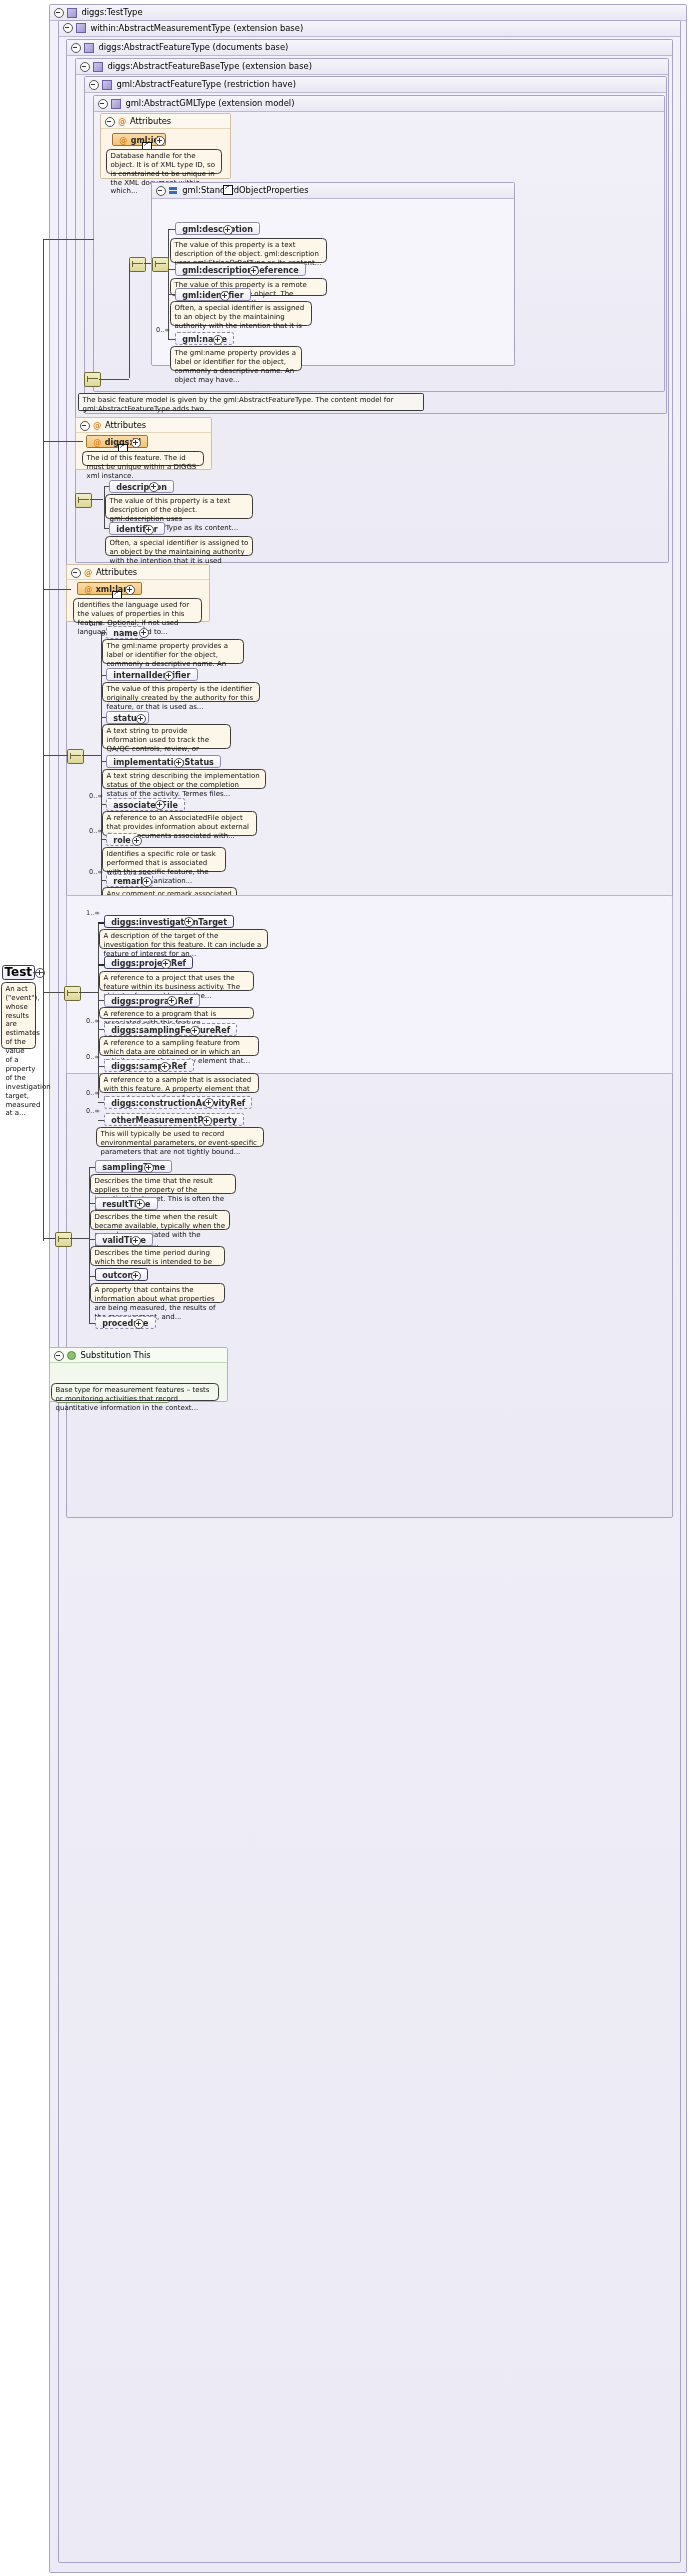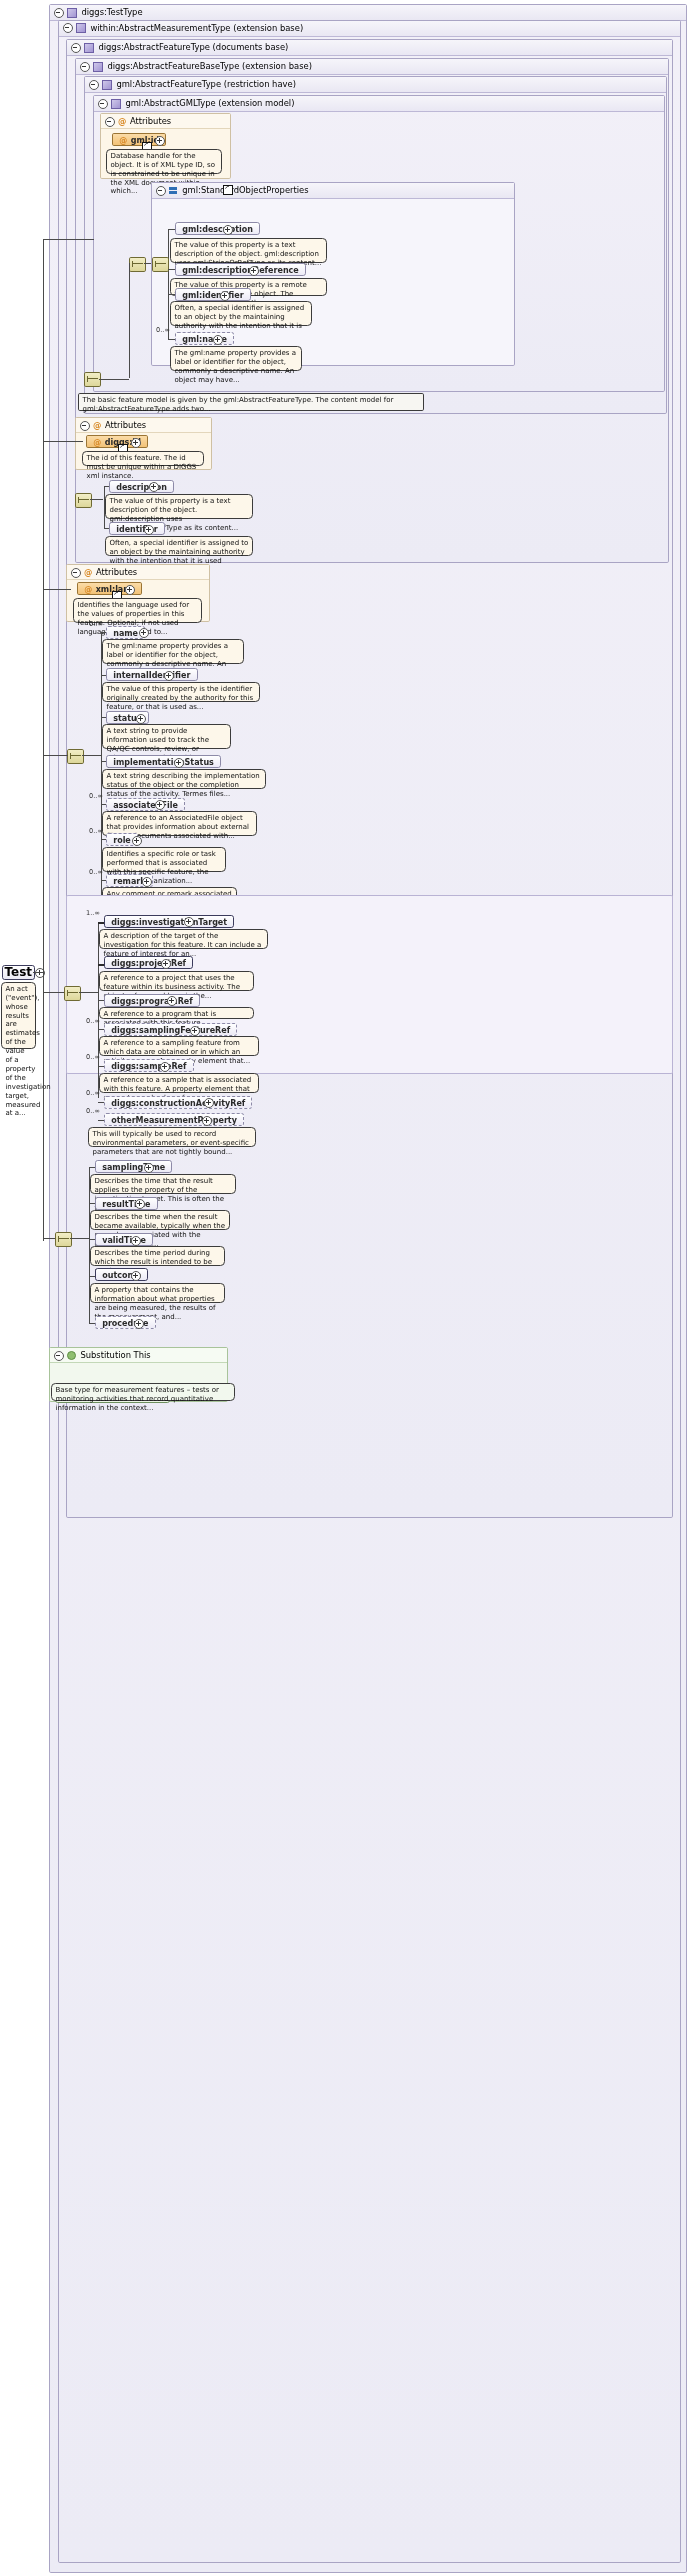--- a/index.html
+++ b/index.html
@@ -329,21 +329,21 @@
     <span>diggs:constructionActivityRef</span>
   </div>
   <div class="plus" style="left:204px;top:1098px;"></div>
 
   <div class="card" style="left:86px;top:1107px;">0..∞</div>
   <div class="h" style="left:98px;top:1120px;width:6.2px;"></div>
   <div class="node elem dashed" style="left:104px;top:1113px;">
     <span>otherMeasurementProperty</span>
   </div>
   <div class="plus" style="left:202px;top:1116px;"></div>
-  <div class="doc" style="left:88px;top:1127px;width:168px;height:19.5px;">This will typically be used to record environmental parameters, or event-specific parameters that are not tightly bound...</div>
+  <div class="doc" style="left:96px;top:1127px;width:168px;height:19.5px;">This will typically be used to record environmental parameters, or event-specific parameters that are not tightly bound...</div>
 
   <div class="seq" style="left:55px;top:1232px;"></div>
   <div class="h" style="left:70px;top:1238px;width:18.6px;"></div>
   <div class="v" style="left:89px;top:1167px;height:156px;"></div>
 
   <div class="h" style="left:89px;top:1167px;width:6.2px;"></div>
   <div class="node elem" style="left:95px;top:1160px;">
     <span>samplingTime</span>
   </div>
   <div class="plus" style="left:144px;top:1163px;"></div>
@@ -377,21 +377,21 @@
   <div class="plus" style="left:134px;top:1319px;"></div>
 
   <div class="subbox" style="left:49px;top:1347px;width:177px;height:53px;">
     <div class="subhdr">
       <span class="minus"></span><span class="subdot"></span><span>Substitution This</span>
     </div>
   </div>
   <div class="node elem" style="left:55px;top:1367px;border-color:#6d8f5e;background:linear-gradient(to bottom,#ffffff,#eaf3e4);margin-top:23px;">
     <span>AbstractMeasurement</span>
   </div>
-  <div class="doc" style="left:51px;top:1383px;width:184px;height:17.7px;background:#f2f8ee;">Base type for measurement features – tests or monitoring activities that record quantitative information in the context...</div>
+  <div class="doc" style="left:51px;top:1383px;width:168px;height:17.7px;background:#f2f8ee;">Base type for measurement features – tests or monitoring activities that record quantitative information in the context...</div>
 
   <div class="rootbox" style="left:1.8px;top:965px;width:31px;height:13.3px;line-height:13.3px;">
     <span>Test</span>
   </div>
   <div class="plus" style="left:35px;top:968px;"></div>
   <div class="doc" style="left:0.9px;top:982px;width:35px;height:67px;">An act ("event"), whose results are estimates of the value of a property of the investigation target, measured at a...</div>
 
   <div class="v" style="left:43px;top:239px;height:1002px;"></div>
   <div class="h" style="left:33px;top:972px;width:9.8px;"></div>
   <div class="h" style="left:43px;top:239px;width:51px;"></div>

